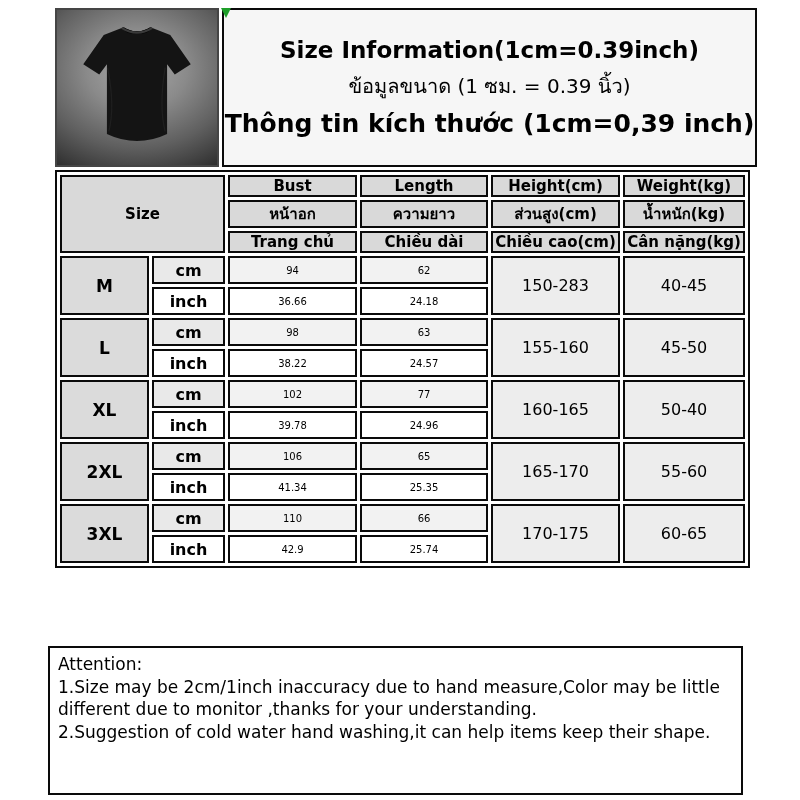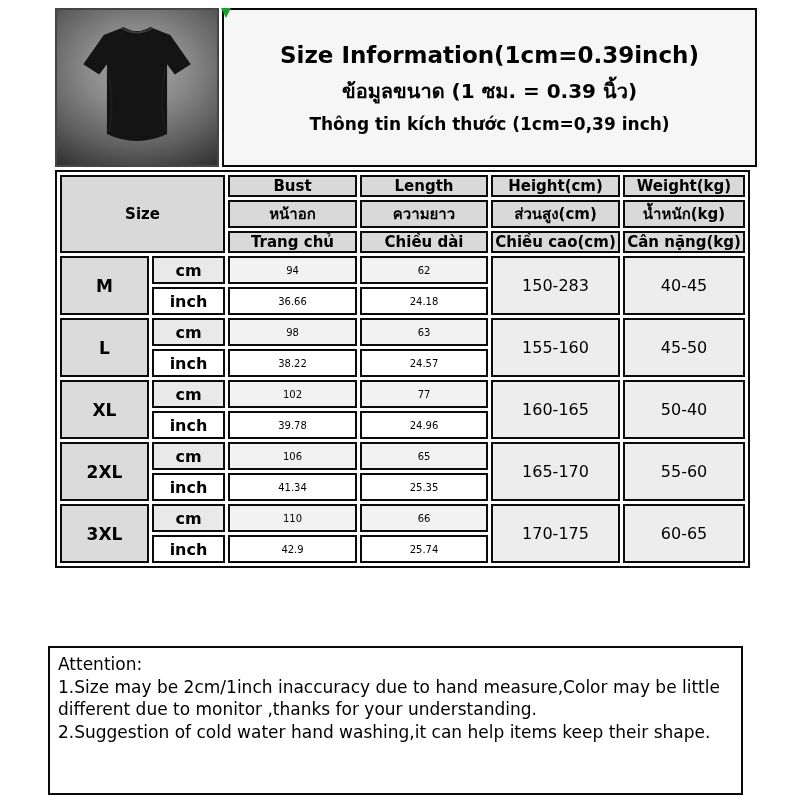--- a/index.html
+++ b/index.html
@@ -21,22 +21,22 @@
     flex:1;box-sizing:border-box;border:2px solid #0a0a0a;background:#f6f6f6;
     display:flex;flex-direction:column;align-items:center;justify-content:center;
     gap:7px;position:relative;text-align:center;
   }
   .green-corner{
     position:absolute;top:-2px;left:-3px;width:0;height:0;
     border-left:5px solid transparent;border-right:5px solid transparent;
     border-top:10px solid #1e9e2a;
   }
   .title-l1{font-size:23px;font-weight:bold;letter-spacing:0px;}
-  .title-l2{font-size:20px;font-weight:bold;}
-  .title-l3{font-size:17px;font-weight:bold;}
+  .title-l2{font-size:20px;font-weight:normal;}
+  .title-l3{font-size:25px;font-weight:bold;}
   table.size-table{
     position:absolute;left:55px;top:170px;width:695px;table-layout:fixed;
     border-collapse:separate;border-spacing:3px;background:#ffffff;
     border:2px solid #0a0a0a;
   }
   table.size-table th,table.size-table td{
     box-sizing:border-box;border:2px solid #0a0a0a;text-align:center;
     vertical-align:middle;padding:0;overflow:hidden;white-space:nowrap;
   }
   tr.hdr th{height:20px;background:#d9d9d9;font-weight:bold;font-size:15px;}

